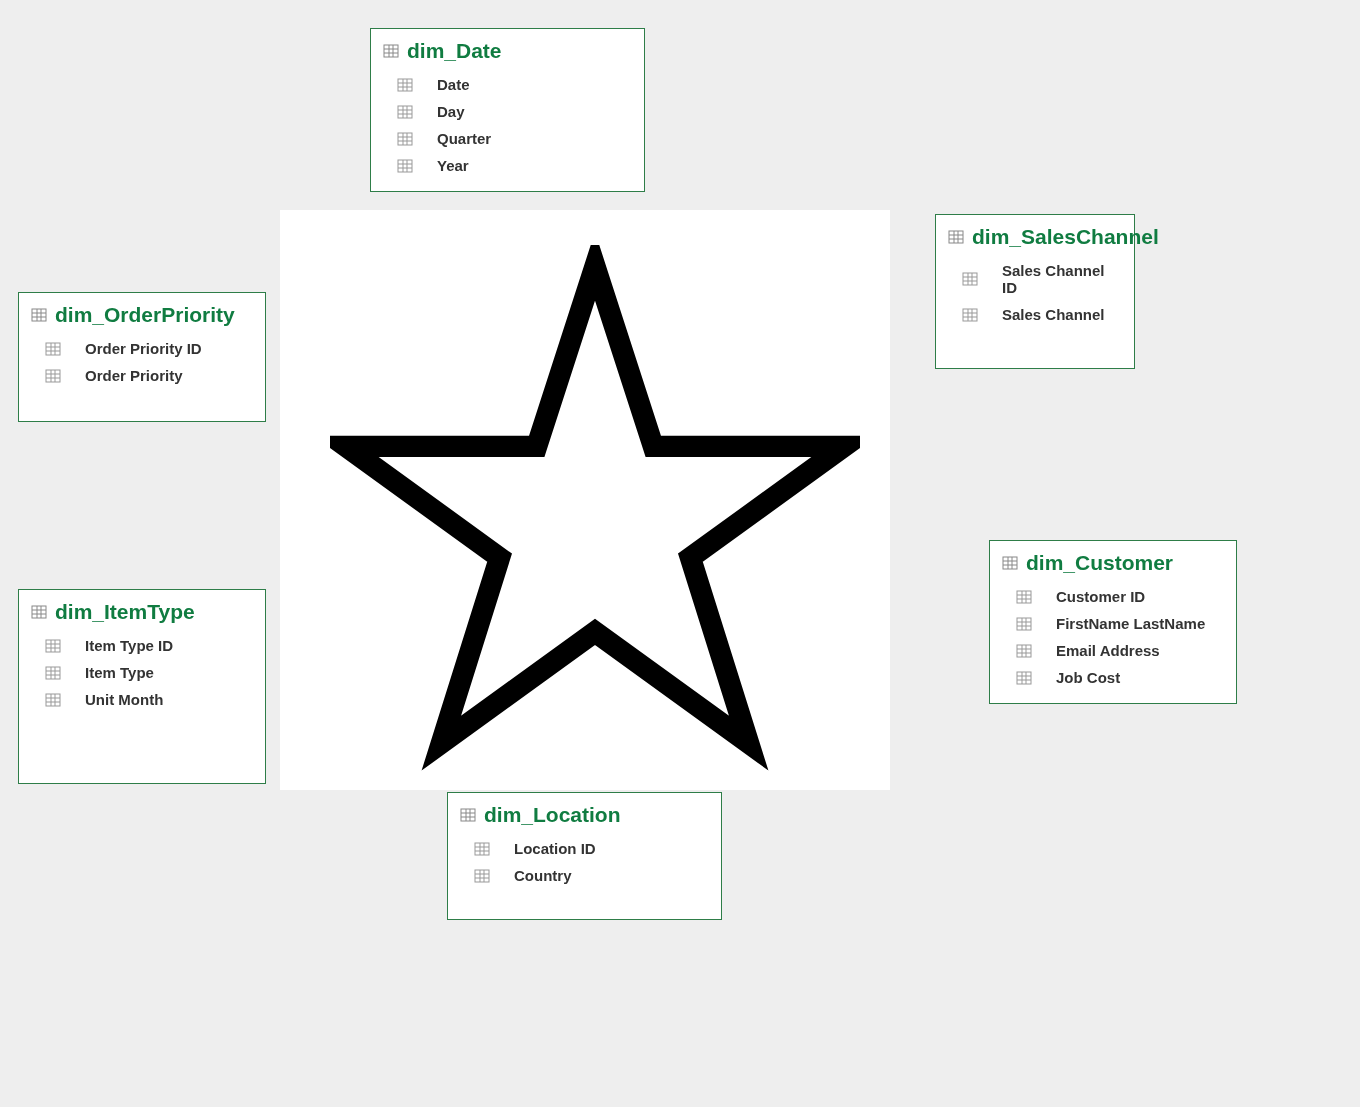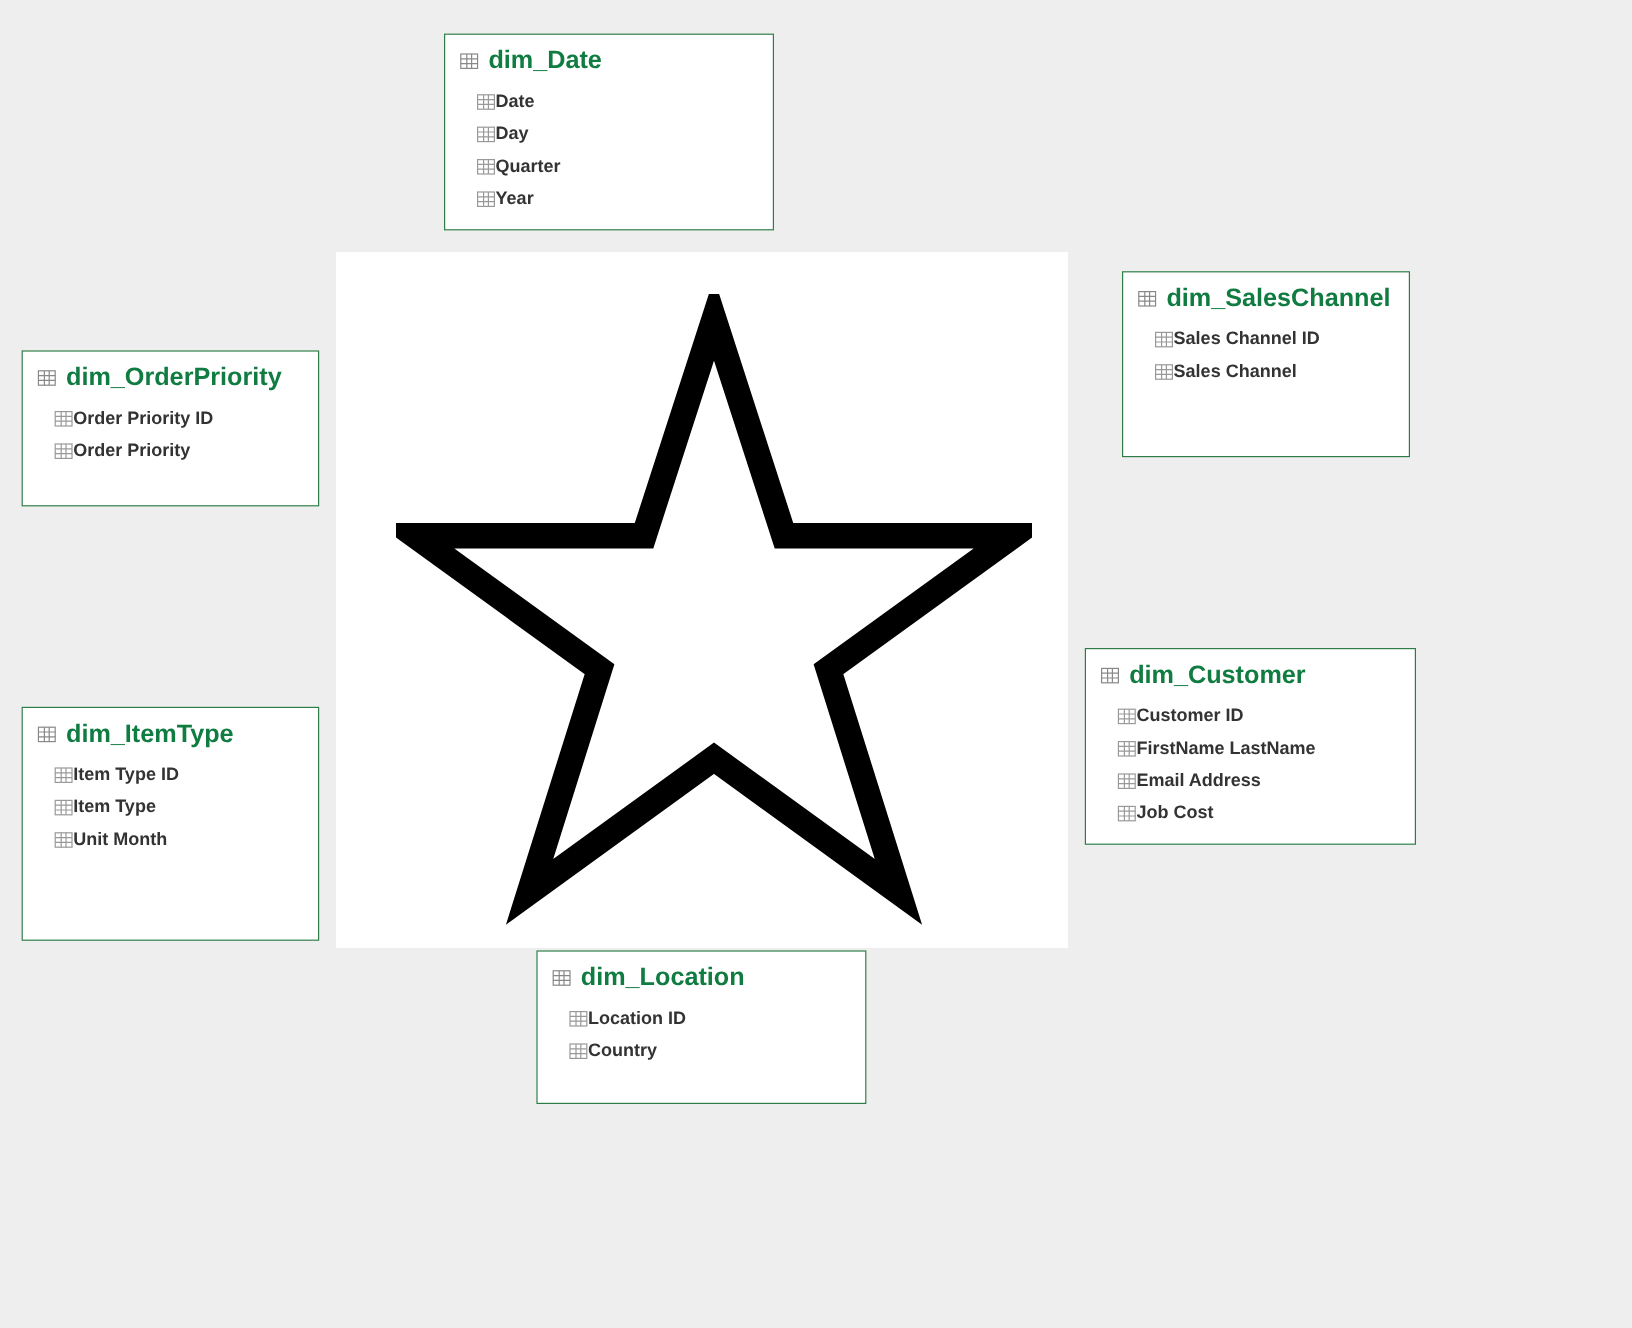--- a/index.html
+++ b/index.html
@@ -1,21 +1,21 @@
 <!DOCTYPE html>
 <html><head>
 <meta charset="utf-8">
 <style>
 html,body{margin:0;padding:0;background:#eeeeee;font-family:"Segoe UI",Arial,sans-serif;font-size:15px;color:#333}
 .canvas{position:relative;width:1360px;height:1107px}
 .white-bg{position:absolute;background:#fff}
 .table-box{position:absolute;background:#fff;border:1px solid #2e7d48;padding:10px 12px 12px 12px;box-sizing:border-box}
 .table-header{display:flex;align-items:center;gap:8px;margin-bottom:8px}
 .table-header .title{color:#107c41;font-weight:700;font-size:21px}
-.field-row{display:flex;align-items:center;gap:0;padding:5px 0 5px 14px}
+.field-row{display:flex;align-items:center;gap:24px;padding:5px 0 5px 14px}
 .field-row .label{color:#333;font-weight:600;font-size:15px}
 .table-icon{width:16px;height:16px;display:inline-block;position:relative;box-sizing:border-box}
 .table-icon svg{display:block}
 .star{position:absolute}
 </style>
 </head>
 <body>
 
 <div class="canvas">
 
@@ -171,21 +171,21 @@
             <line x1="1" y1="6" x2="15" y2="6" stroke="#999"></line>
             <line x1="1" y1="10" x2="15" y2="10" stroke="#999"></line>
             <line x1="6" y1="2" x2="6" y2="14" stroke="#999"></line>
             <line x1="10" y1="2" x2="10" y2="14" stroke="#999"></line>
           </svg>
         </span>
         <span class="label">Unit Month</span>
       </div>
   </div>
 
-  <div class="table-box" style="left:935px;top:226px;width:240px;height:155px">
+  <div class="table-box" style="left:935px;top:214px;width:200px;height:155px">
     <div class="table-header">
       <span class="table-icon">
           <svg width="16" height="16" viewBox="0 0 16 16">
             <rect x="1" y="2" width="14" height="12" fill="none" stroke="#888"></rect>
             <line x1="1" y1="6" x2="15" y2="6" stroke="#888"></line>
             <line x1="1" y1="10" x2="15" y2="10" stroke="#888"></line>
             <line x1="6" y1="2" x2="6" y2="14" stroke="#888"></line>
             <line x1="10" y1="2" x2="10" y2="14" stroke="#888"></line>
           </svg>
         </span>
@@ -210,21 +210,21 @@
             <line x1="1" y1="6" x2="15" y2="6" stroke="#999"></line>
             <line x1="1" y1="10" x2="15" y2="10" stroke="#999"></line>
             <line x1="6" y1="2" x2="6" y2="14" stroke="#999"></line>
             <line x1="10" y1="2" x2="10" y2="14" stroke="#999"></line>
           </svg>
         </span>
         <span class="label">Sales Channel</span>
       </div>
   </div>
 
-  <div class="table-box" style="left:904px;top:540px;width:276px">
+  <div class="table-box" style="left:989px;top:540px;width:248px">
     <div class="table-header">
       <span class="table-icon">
           <svg width="16" height="16" viewBox="0 0 16 16">
             <rect x="1" y="2" width="14" height="12" fill="none" stroke="#888"></rect>
             <line x1="1" y1="6" x2="15" y2="6" stroke="#888"></line>
             <line x1="1" y1="10" x2="15" y2="10" stroke="#888"></line>
             <line x1="6" y1="2" x2="6" y2="14" stroke="#888"></line>
             <line x1="10" y1="2" x2="10" y2="14" stroke="#888"></line>
           </svg>
         </span>

